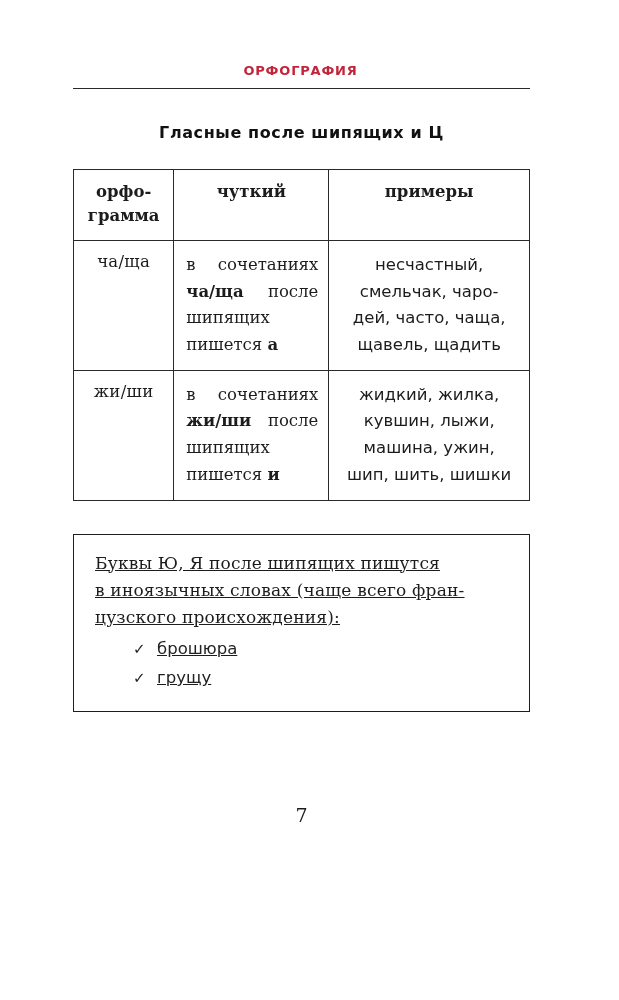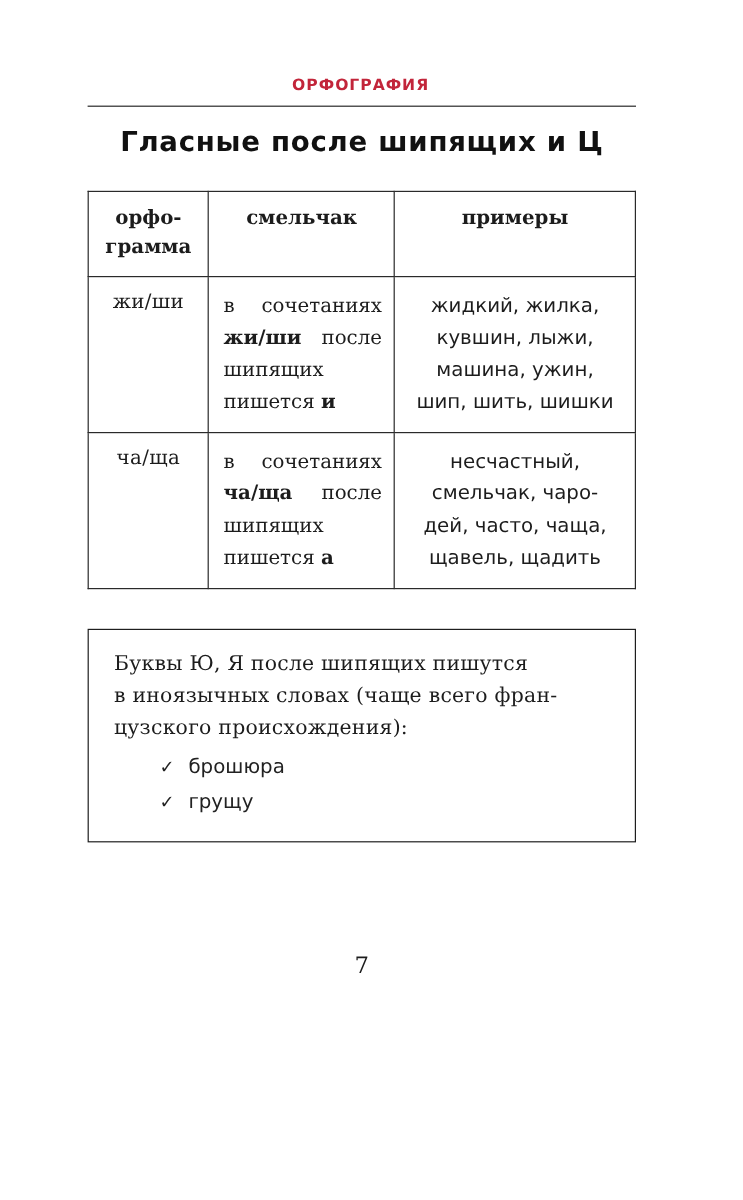--- a/index.html
+++ b/index.html
@@ -33,24 +33,24 @@
     color: #c2253a;
   }
   .header-rule {
     border: none;
     border-top: 1.2px solid #2a2a2a;
     margin: 9px 0 0 0;
   }
   .title {
     font-family: "DejaVu Sans", "Liberation Sans", sans-serif;
     font-weight: bold;
-    font-size: 23px;
+    font-size: 16px;
     letter-spacing: 0.6px;
     text-align: center;
-    margin: 17px 0 0 0;
+    margin: 34px 0 0 0;
     color: #111111;
   }
   table.rules {
     margin-top: 27px;
     width: 100%;
     border-collapse: collapse;
   }
   table.rules th, table.rules td {
     border: 1px solid #2a2a2a;
     vertical-align: top;
@@ -84,20 +84,21 @@
   }
   .multiline {
     white-space: pre-line;
     margin-top: 15px;
   }
   .note-box {
     margin-top: 33px;
     border: 1.6px solid #1e1e1e;
     padding: 15px 34px 14px 21px;
     box-sizing: border-box;
+    text-decoration: underline;
   }
   .note-text {
     margin: 0;
     font-size: 17px;
     line-height: 1.6;
     letter-spacing: 0.2px;
   }
   .note-list {
     list-style: none;
     margin: 4px 0 4px 0;
@@ -135,54 +136,54 @@
     </div>
     <hr class="header-rule">
 
     <h1 class="title">Гласные после шипящих и Ц</h1>
 
     <table class="rules">
       <thead>
         <tr>
           <th class="multiline">орфо-
 грамма</th>
-          <th>смельчак</th>
+          <th>чуткий</th>
           <th>примеры</th>
         </tr>
       </thead>
       <tbody>
+
+        <tr>
+          <td class="col-ortho">ча/ща</td>
+          <td class="col-rule">
+            <span>в сочетаниях</span>
+            <b>ча/ща</b>
+            <span>после шипящих пишется</span>
+            <b>а</b>
+          </td>
+          <td class="col-examples multiline">несчастный,
+смельчак,  чаро-
+дей,  часто,  чаща,
+щавель,  щадить</td>
+        </tr>
 
         <tr>
           <td class="col-ortho">жи/ши</td>
           <td class="col-rule">
             <span>в сочетаниях</span>
             <b>жи/ши</b>
             <span>после шипящих пишется</span>
             <b>и</b>
           </td>
           <td class="col-examples multiline">жидкий,  жилка,
 кувшин,  лыжи,
 машина,  ужин,
 шип,  шить,  шишки</td>
         </tr>
 
-        <tr>
-          <td class="col-ortho">ча/ща</td>
-          <td class="col-rule">
-            <span>в сочетаниях</span>
-            <b>ча/ща</b>
-            <span>после шипящих пишется</span>
-            <b>а</b>
-          </td>
-          <td class="col-examples multiline">несчастный,
-смельчак,  чаро-
-дей,  часто,  чаща,
-щавель,  щадить</td>
-        </tr>
-
 
       </tbody>
     </table>
 
     <div class="note-box">
       <p class="note-text multiline">Буквы Ю, Я после шипящих пишутся
 в иноязычных словах (чаще всего фран-
 цузского происхождения):</p>
       <ul class="note-list">
         <li>

